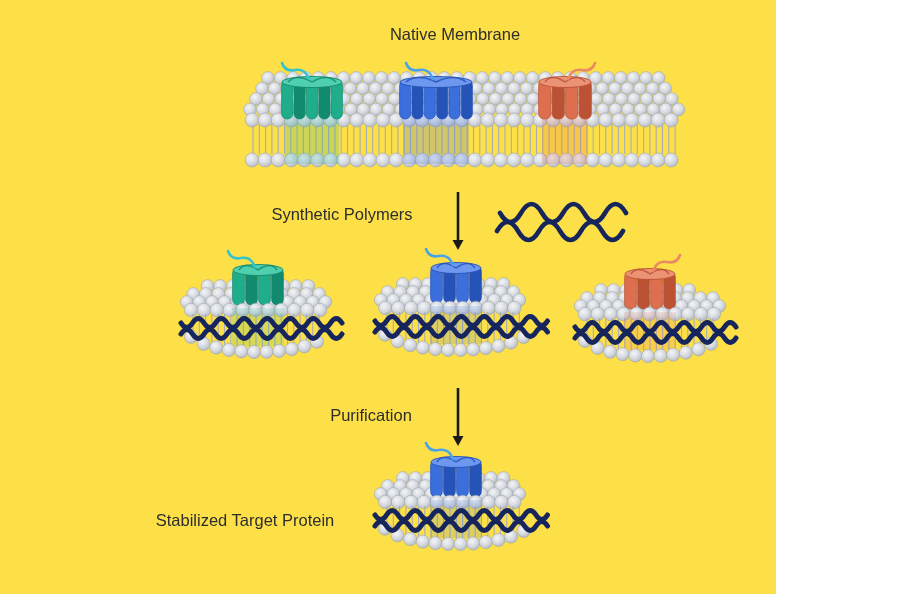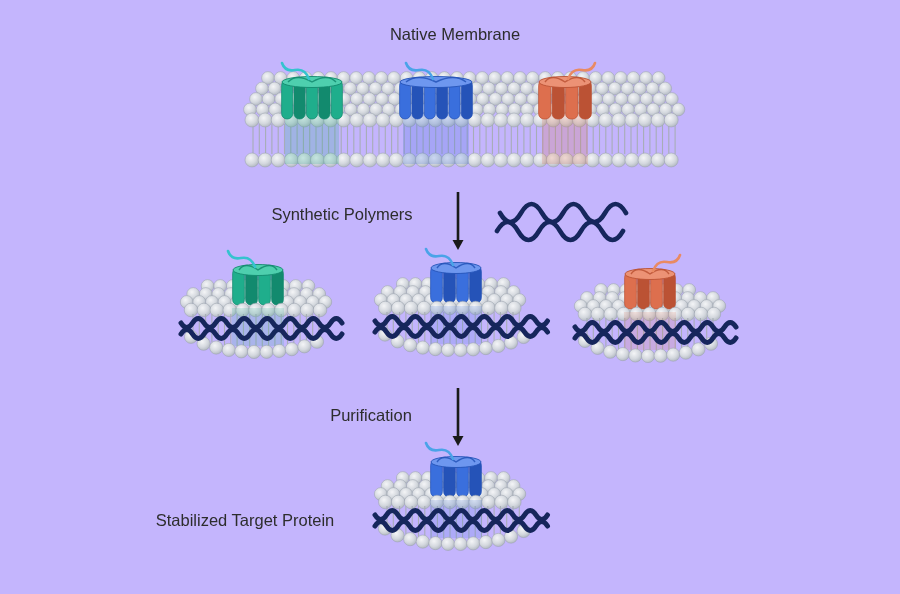--- a/index.html
+++ b/index.html
@@ -1,16 +1,16 @@
 <!DOCTYPE html>
 <html><head>
 <meta charset="utf-8">
 <style>
   html,body{margin:0;padding:0;background:#ffffff;}
-  .stage{position:relative;width:900px;height:594px;background:#c4b5fd;overflow:hidden;
+  .stage{position:relative;width:776px;height:594px;background:#fde047;overflow:hidden;
          font-family:"Liberation Sans",sans-serif;}
   svg{display:block;}
   text.lbl{font-family:"Liberation Sans",sans-serif;font-size:16.5px;text-anchor:middle;}
 </style>
 </head>
 <body>
 
 <div class="stage">
   <svg id="diagram-svg" width="900" height="594" viewBox="0 0 900 594">
     <defs>

